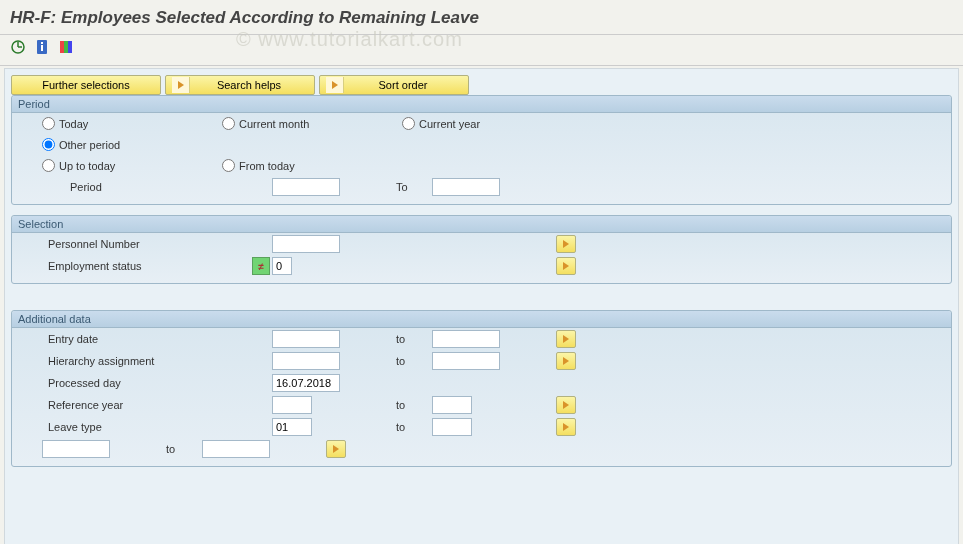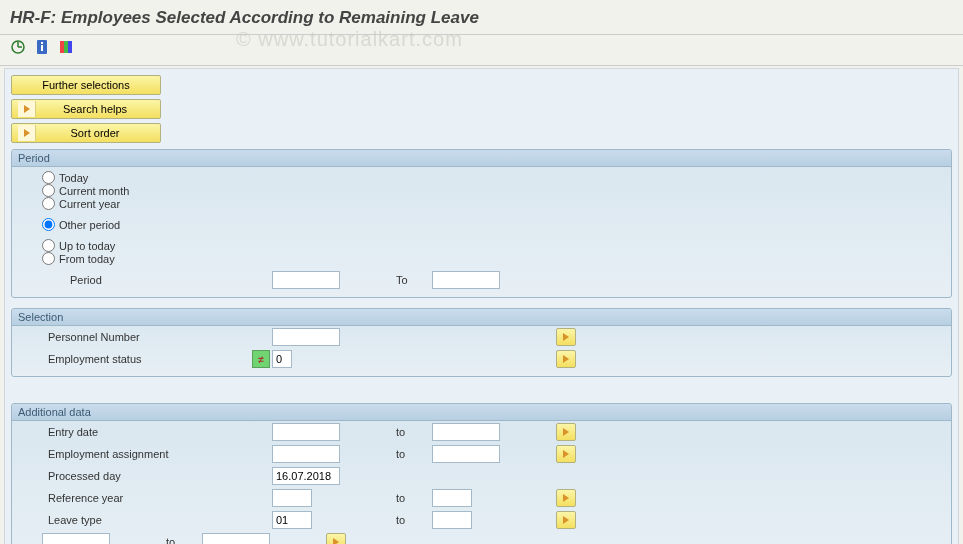--- a/index.html
+++ b/index.html
@@ -48,22 +48,21 @@
     .content {
       background: #e9f1f6;
       padding: 6px;
       margin: 0 4px;
       min-height: 480px;
       border: 1px solid #d0d8dd;
     }
     .button-row {
       display: flex;
       gap: 4px;
-      margin-bottom: 6px;
-      flex-direction: column;
+      margin-bottom: 0;
     }
     .sap-btn {
       background: linear-gradient(#fbf5a7, #f4df60);
       border: 1px solid #b2b280;
       padding: 2px 8px;
       font-size: 11px;
       height: 20px;
       display: flex;
       align-items: center;
       justify-content: center;
@@ -98,21 +97,20 @@
       background: linear-gradient(#cadced, #b7cfe2);
       border-bottom: 1px solid #9fb8c9;
       padding: 2px 6px;
       font-size: 11px;
       color: #3b5a73;
       border-radius: 3px 3px 0 0;
     }
     .radio-row {
       display: flex;
       padding: 4px 30px;
-      flex-direction: column;
     }
     .radio-item {
       display: flex;
       align-items: center;
       gap: 4px;
       width: 180px;
       cursor: pointer;
     }
     .radio-item input[type="radio"] { margin: 0; }
     .form-row {
@@ -333,21 +331,21 @@
           <button class="arrow-btn">
             <svg width="10" height="10" viewBox="0 0 10 10">
               <path d="M2 1 L8 5 L2 9 Z" fill="#d9932a"></path>
             </svg>
           </button>
         </div>
     </div>
 
     <div class="form-row">
       <div class="col-a">
-          <span class="form-label">Employment assignment</span>
+          <span class="form-label">Hierarchy assignment</span>
         </div>
       <div class="col-b">
           <input class="form-input w-med" value="" style="">
         </div>
       <div class="col-c">to</div>
       <div class="col-d">
           <input class="form-input w-med" value="" style="">
         </div>
       <div class="col-e">
           <button class="arrow-btn">

